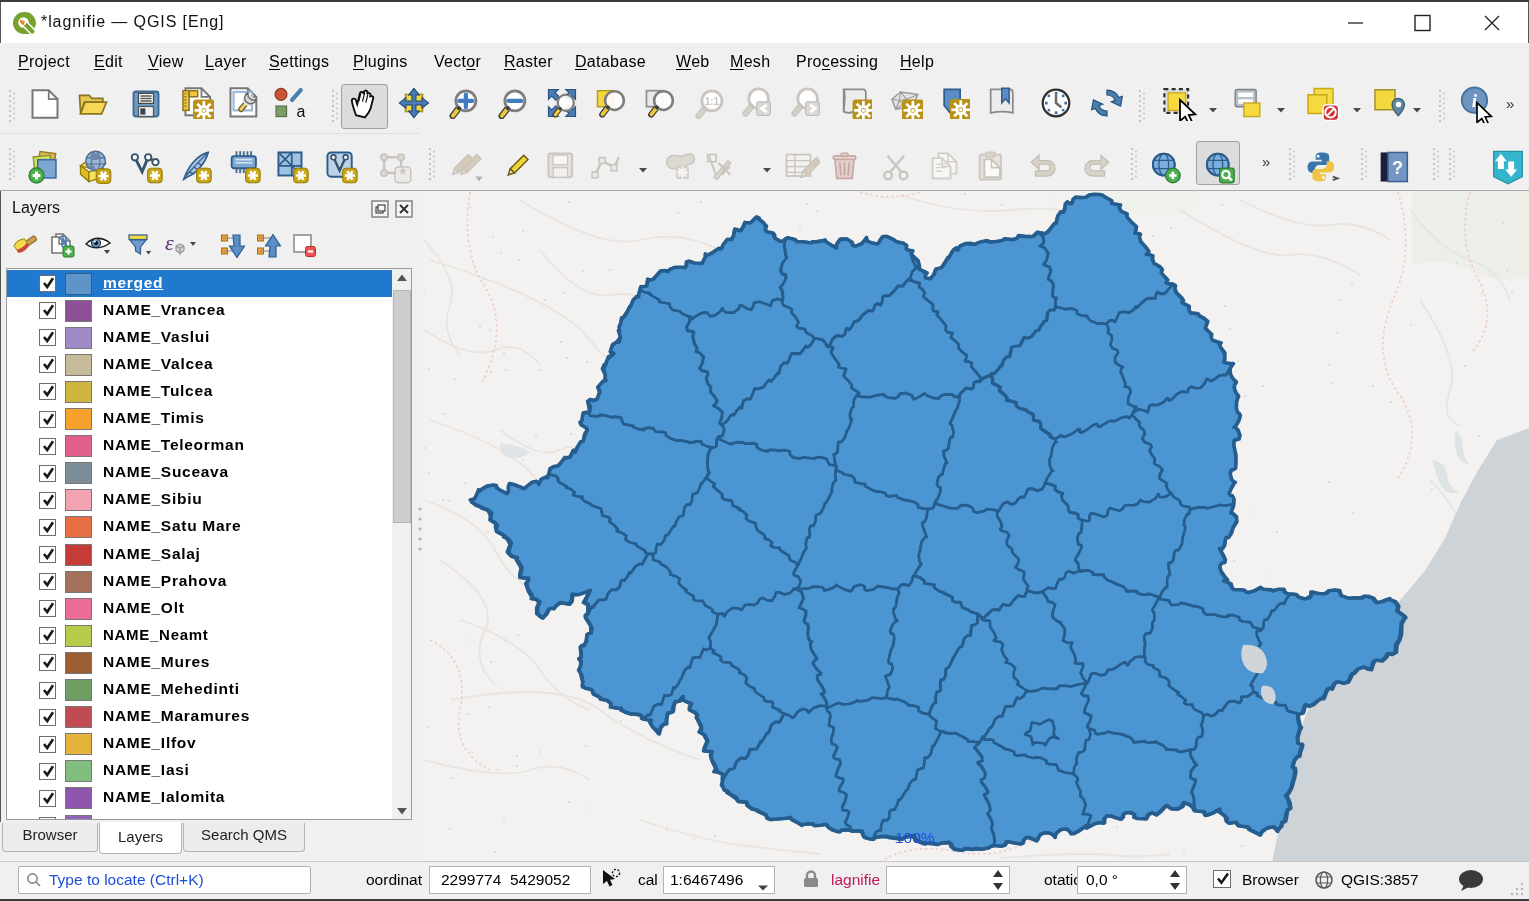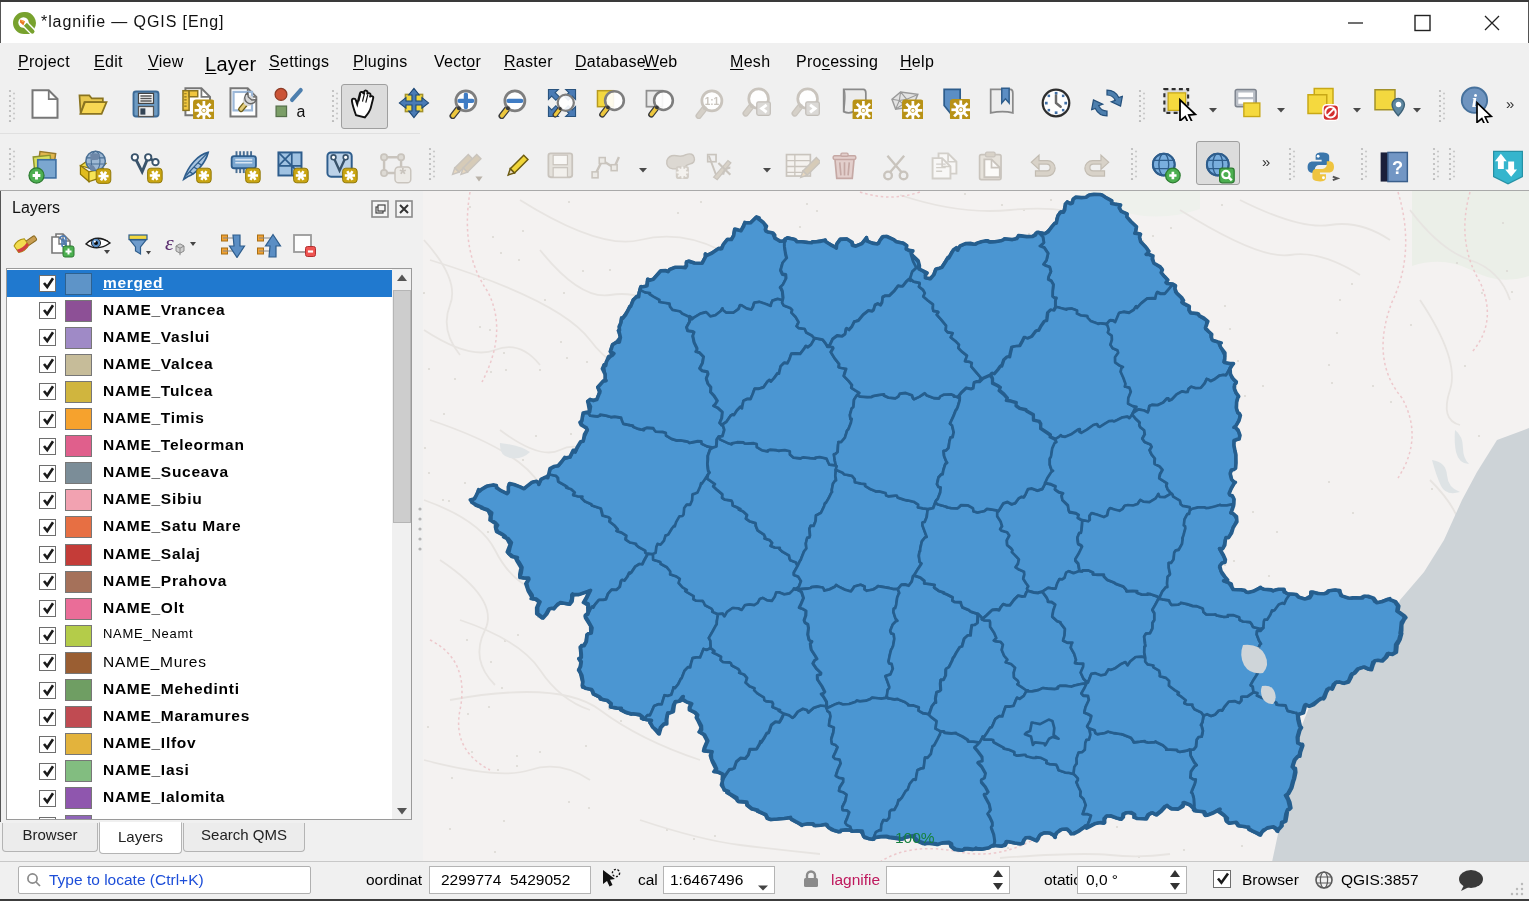--- a/index.html
+++ b/index.html
@@ -20,27 +20,27 @@
 <div class="abs" style="left:41px;top:13px;font-size:16px;color:#111;letter-spacing:0.9px">*lagnifie — QGIS [Eng]</div>
 <div style="position:absolute;left:1340px;top:3px;"><svg width="189" height="40" viewBox="0 0 189 40">
       <path d="M8 20 h15" stroke="#222" stroke-width="1.3"></path>
       <rect x="75" y="12.5" width="15" height="15" fill="none" stroke="#222" stroke-width="1.4"></rect>
       <path d="M145 13 l14 14 M159 13 l-14 14" stroke="#222" stroke-width="1.3"></path>
     </svg></div>
 <div class="abs menu" style="left:0;top:43px;width:1529px;height:33px;background:#f0f0f0;font-size:16px;color:#000"></div>
 <div class="abs menu" style="left:18px;top:53px;font-size:16px;letter-spacing:0.3px"><span><u>P</u>roject</span></div>
 <div class="abs menu" style="left:94px;top:53px;font-size:16px;letter-spacing:0.3px"><span><u>E</u>dit</span></div>
 <div class="abs menu" style="left:148px;top:53px;font-size:16px;letter-spacing:0.3px"><span><u>V</u>iew</span></div>
-<div class="abs menu" style="left:205px;top:53px;font-size:20px;letter-spacing:0.3px"><span><u>L</u>ayer</span></div>
+<div class="abs menu" style="left:205px;top:53px;font-size:16px;letter-spacing:0.3px"><span><u>L</u>ayer</span></div>
 <div class="abs menu" style="left:269px;top:53px;font-size:16px;letter-spacing:0.3px"><span><u>S</u>ettings</span></div>
 <div class="abs menu" style="left:353px;top:53px;font-size:16px;letter-spacing:0.3px"><span><u>P</u>lugins</span></div>
 <div class="abs menu" style="left:434px;top:53px;font-size:16px;letter-spacing:0.3px"><span>Vect<u>o</u>r</span></div>
 <div class="abs menu" style="left:504px;top:53px;font-size:16px;letter-spacing:0.3px"><span><u>R</u>aster</span></div>
 <div class="abs menu" style="left:575px;top:53px;font-size:16px;letter-spacing:0.3px"><span><u>D</u>atabase</span></div>
-<div class="abs menu" style="left:644px;top:53px;font-size:16px;letter-spacing:0.3px"><span><u>W</u>eb</span></div>
+<div class="abs menu" style="left:676px;top:53px;font-size:16px;letter-spacing:0.3px"><span><u>W</u>eb</span></div>
 <div class="abs menu" style="left:730px;top:53px;font-size:16px;letter-spacing:0.3px"><span><u>M</u>esh</span></div>
 <div class="abs menu" style="left:796px;top:53px;font-size:16px;letter-spacing:0.3px"><span>Pro<u>c</u>essing</span></div>
 <div class="abs menu" style="left:900px;top:53px;font-size:16px;letter-spacing:0.3px"><span><u>H</u>elp</span></div>
 <div class="abs" style="left:0;top:76px;width:1529px;height:115px;background:#f0f0f0;border-bottom:1px solid #a9a9a9"></div>
 <div class="abs" style="left:0;top:133px;width:420px;height:1px;background:#e0e0e0"></div>
 <div style="position:absolute;left:8px;top:88px;"><svg width="9" height="34" viewBox="0 0 9 34">
       <circle cx="2" cy="3" r="1.1" fill="#b9b9b9"></circle>
       <circle cx="6" cy="5.5" r="1.1" fill="#c9c9c9"></circle>
       <circle cx="2" cy="8" r="1.1" fill="#b9b9b9"></circle>
       <circle cx="6" cy="10.5" r="1.1" fill="#c9c9c9"></circle>
@@ -1200,27 +1200,27 @@
     <div style="position:absolute;left:34px;top:331px"><svg width="15" height="16" viewBox="0 0 15 16">
         <path d="M3 8 l3.2 4 L12 3.2" fill="none" stroke="#1a1a1a" stroke-width="2.6"></path>
       </svg></div>
     <div style="position:absolute;left:58px;top:329px;width:27px;height:22px;background:#ea6d98;border:1px solid #777"></div>
     <div style="position:absolute;left:96px;top:330px;font-size:15.5px;font-weight:bold;color:#000;letter-spacing:0.72px;white-space:nowrap">NAME_Olt</div>
     <div style="position:absolute;left:32px;top:358px;width:17px;height:17px;background:#fff;border:1px solid #6e6e6e"></div>
     <div style="position:absolute;left:34px;top:358px"><svg width="15" height="16" viewBox="0 0 15 16">
         <path d="M3 8 l3.2 4 L12 3.2" fill="none" stroke="#1a1a1a" stroke-width="2.6"></path>
       </svg></div>
     <div style="position:absolute;left:58px;top:356px;width:27px;height:22px;background:#b4cc49;border:1px solid #777"></div>
-    <div style="position:absolute;left:96px;top:357px;font-size:13px;font-weight:normal;color:#000;letter-spacing:0.72px;white-space:nowrap">NAME_Neamt</div>
+    <div style="position:absolute;left:96px;top:357px;font-size:15px;font-weight:bold;color:#000;letter-spacing:0.72px;white-space:nowrap">NAME_Neamt</div>
     <div style="position:absolute;left:32px;top:385px;width:17px;height:17px;background:#fff;border:1px solid #6e6e6e"></div>
     <div style="position:absolute;left:34px;top:385px"><svg width="15" height="16" viewBox="0 0 15 16">
         <path d="M3 8 l3.2 4 L12 3.2" fill="none" stroke="#1a1a1a" stroke-width="2.6"></path>
       </svg></div>
     <div style="position:absolute;left:58px;top:383px;width:27px;height:22px;background:#9a5e32;border:1px solid #777"></div>
-    <div style="position:absolute;left:96px;top:384px;font-size:15.5px;font-weight:normal;color:#000;letter-spacing:0.72px;white-space:nowrap">NAME_Mures</div>
+    <div style="position:absolute;left:96px;top:384px;font-size:15.5px;font-weight:bold;color:#000;letter-spacing:0.72px;white-space:nowrap">NAME_Mures</div>
     <div style="position:absolute;left:32px;top:413px;width:17px;height:17px;background:#fff;border:1px solid #6e6e6e"></div>
     <div style="position:absolute;left:34px;top:413px"><svg width="15" height="16" viewBox="0 0 15 16">
         <path d="M3 8 l3.2 4 L12 3.2" fill="none" stroke="#1a1a1a" stroke-width="2.6"></path>
       </svg></div>
     <div style="position:absolute;left:58px;top:410px;width:27px;height:22px;background:#6f9e63;border:1px solid #777"></div>
     <div style="position:absolute;left:96px;top:411px;font-size:15.5px;font-weight:bold;color:#000;letter-spacing:0.72px;white-space:nowrap">NAME_Mehedinti</div>
     <div style="position:absolute;left:32px;top:440px;width:17px;height:17px;background:#fff;border:1px solid #6e6e6e"></div>
     <div style="position:absolute;left:34px;top:440px"><svg width="15" height="16" viewBox="0 0 15 16">
         <path d="M3 8 l3.2 4 L12 3.2" fill="none" stroke="#1a1a1a" stroke-width="2.6"></path>
       </svg></div>
@@ -1294,21 +1294,21 @@
 <div style="position:absolute;left:670px;top:871px;font-size:15.5px;color:#000">1:6467496</div>
 <div style="position:absolute;left:757px;top:878px"><svg width="12" height="8" viewBox="0 0 12 8">
       <path d="M1 1.5 l5 5 5-5 z" fill="#444"></path>
     </svg></div>
 <div style="position:absolute;left:801px;top:869px"><svg width="20" height="20" viewBox="0 0 20 20">
       <rect x="3" y="9" width="14" height="9" rx="1.5" fill="#8a8a8a"></rect>
       <path d="M6 9 V6.5 a4 4 0 0 1 8 0 V9" fill="none" stroke="#8a8a8a" stroke-width="2.4"></path>
     </svg></div>
 <div style="position:absolute;left:831px;top:871px;font-size:15.5px;color:#be185d">lagnifie</div>
 <div style="position:absolute;left:886px;top:866px;width:124px;height:28px;background:#fff;border:1px solid #b4b4b4"></div>
-<div style="position:absolute;left:895px;top:829px;font-size:15.5px;color:#15803d">100%</div>
+<div style="position:absolute;left:895px;top:829px;font-size:15.5px;color:#1d4ed8">100%</div>
 <div style="position:absolute;left:988px;top:868px"><svg width="20" height="24" viewBox="0 0 20 24">
       <path d="M10 2 l-5 7 h10 z" fill="#333"></path>
       <path d="M10 22 l-5-7 h10 z" fill="#333"></path>
     </svg></div>
 <div style="position:absolute;left:1044px;top:871px;font-size:15.5px;color:#000">otatio</div>
 <div style="position:absolute;left:1077px;top:866px;width:110px;height:28px;background:#fff;border:1px solid #b4b4b4"></div>
 <div style="position:absolute;left:1086px;top:871px;font-size:15.5px;color:#000">0,0 °</div>
 <div style="position:absolute;left:1165px;top:868px"><svg width="20" height="24" viewBox="0 0 20 24">
       <path d="M10 2 l-5 7 h10 z" fill="#333"></path>
       <path d="M10 22 l-5-7 h10 z" fill="#333"></path>

